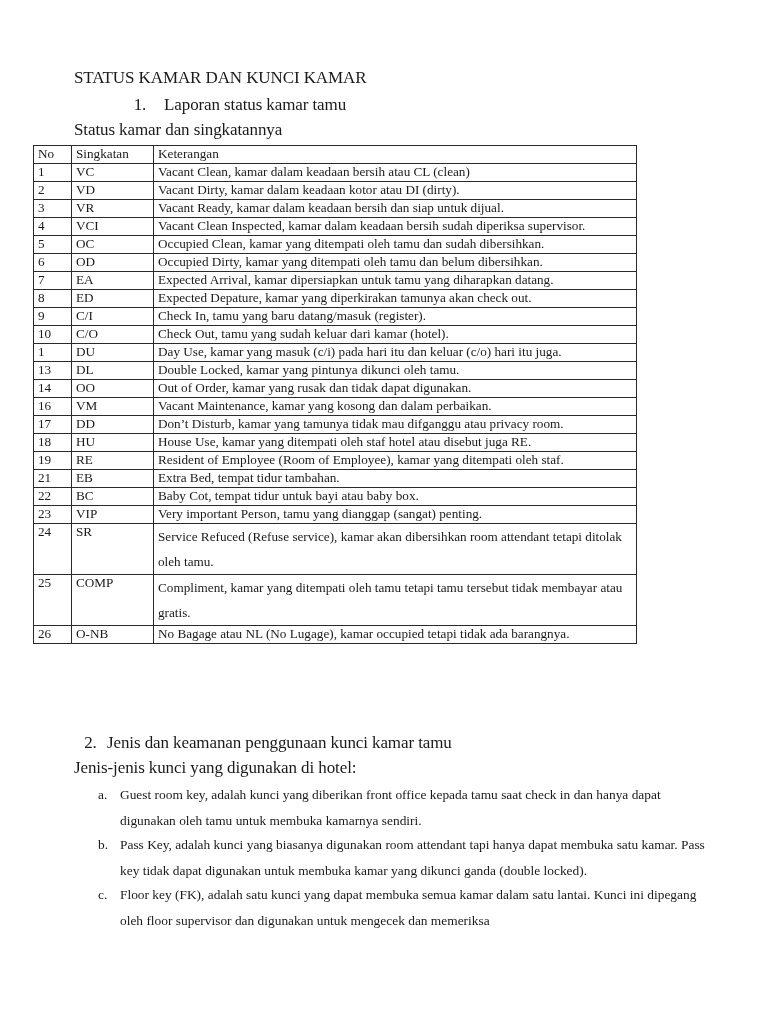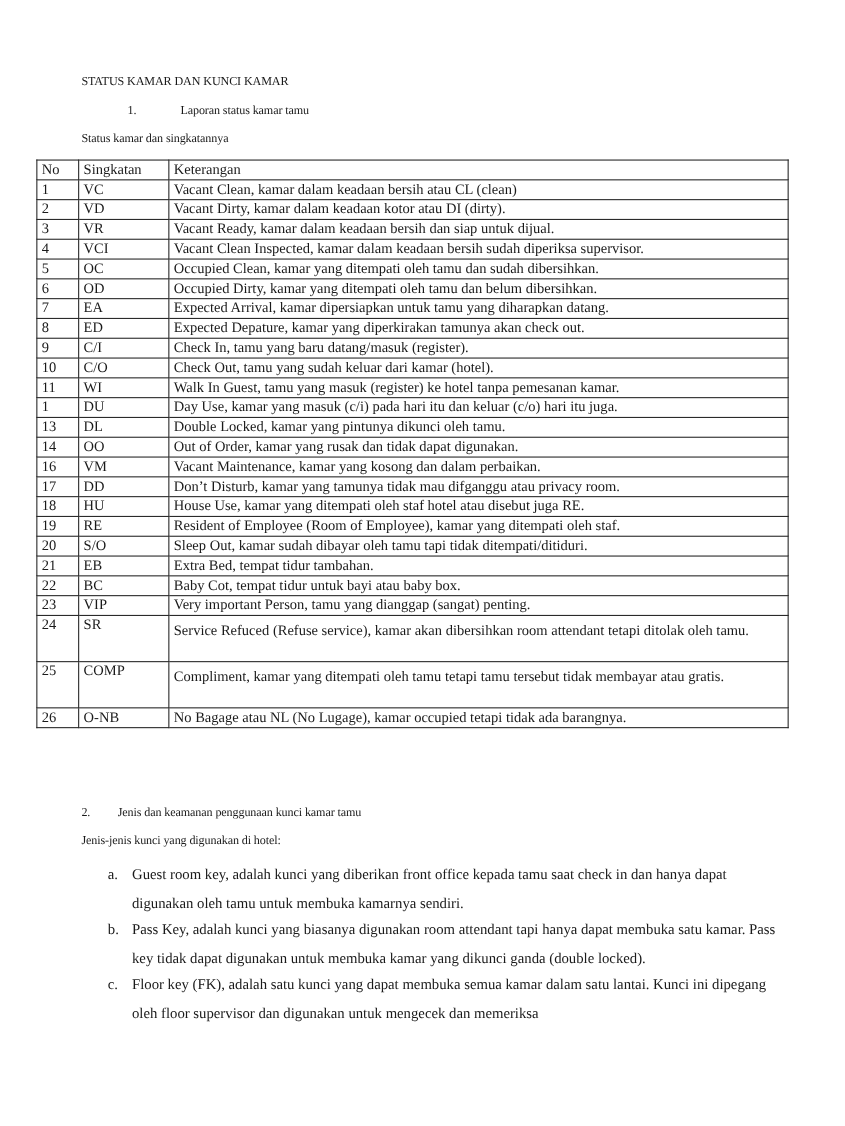--- a/index.html
+++ b/index.html
@@ -2,28 +2,28 @@
 <html><head>
 <meta charset="utf-8">
 <style>
   html, body { margin: 0; padding: 0; }
   body {
     width: 768px; height: 1024px; background: #ffffff; position: relative;
     font-family: "Liberation Serif", "DejaVu Serif", serif;
     color: #1a1a1a; overflow: hidden;
   }
   .page { position: absolute; left: 0; top: 0; width: 768px; height: 1024px; }
-  .line { position: absolute; font-size: 11px; white-space: nowrap; letter-spacing: -0.1px; }
+  .line { position: absolute; font-size: 17px; white-space: nowrap; letter-spacing: -0.1px; text-align: center; }
   .title { left: 74px; top: 68px; }
   .sec1 { left: 74px; top: 95px; margin-left: 42px; }
   .sec1 .num { display: inline-block; width: 48px; }
   .sub1 { left: 74px; top: 120px; }
 
   table.status {
-    position: absolute; left: 33px; top: 145px; width: 684px;
+    position: absolute; left: 33px; top: 145px; width: 604px;
     border-collapse: collapse; font-size: 13.2px; table-layout: fixed;
   }
   table.status td, table.status th {
     border: 1.3px solid #2a2a2a; padding: 0 0 0 4px; height: 17px;
     line-height: 16px; vertical-align: top; font-weight: normal; text-align: left;
     white-space: nowrap; overflow: hidden;
   }
   table.status td.multi { white-space: normal; line-height: 25px; padding-top: 0; }
   table.status tr.tall td { height: 41px; }
   col.c-no { width: 38px; }
@@ -109,25 +109,20 @@
           <td>9</td>
           <td>C/I</td>
           <td>Check In, tamu yang baru datang/masuk (register).</td>
         </tr>
         <tr>
           <td>10</td>
           <td>C/O</td>
           <td>Check Out, tamu yang sudah keluar dari kamar (hotel).</td>
         </tr>
         <tr>
-          <td>11</td>
-          <td>WI</td>
-          <td>Walk In Guest, tamu yang masuk (register) ke hotel tanpa pemesanan kamar.</td>
-        </tr>
-        <tr>
           <td>1</td>
           <td>DU</td>
           <td>Day Use, kamar yang masuk (c/i) pada hari itu dan keluar (c/o) hari itu juga.</td>
         </tr>
         <tr>
           <td>13</td>
           <td>DL</td>
           <td>Double Locked, kamar yang pintunya dikunci oleh tamu.</td>
         </tr>
         <tr>
@@ -147,25 +142,20 @@
         </tr>
         <tr>
           <td>18</td>
           <td>HU</td>
           <td>House Use, kamar yang ditempati oleh staf hotel atau disebut juga RE.</td>
         </tr>
         <tr>
           <td>19</td>
           <td>RE</td>
           <td>Resident of Employee (Room of Employee), kamar yang ditempati oleh staf.</td>
-        </tr>
-        <tr>
-          <td>20</td>
-          <td>S/O</td>
-          <td>Sleep Out, kamar sudah dibayar oleh tamu tapi tidak ditempati/ditiduri.</td>
         </tr>
         <tr>
           <td>21</td>
           <td>EB</td>
           <td>Extra Bed, tempat tidur tambahan.</td>
         </tr>
         <tr>
           <td>22</td>
           <td>BC</td>
           <td>Baby Cot, tempat tidur untuk bayi atau baby box.</td>

